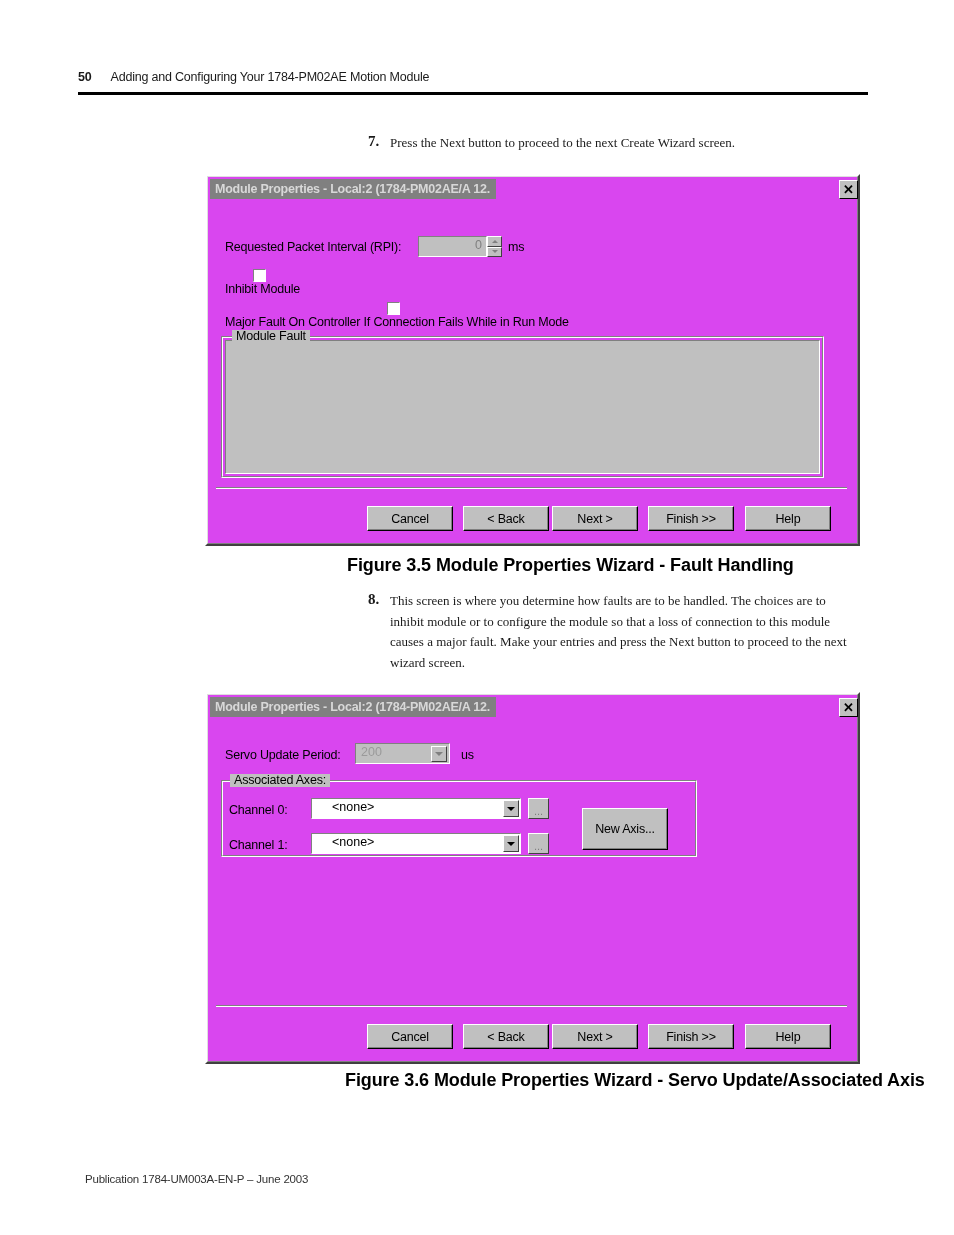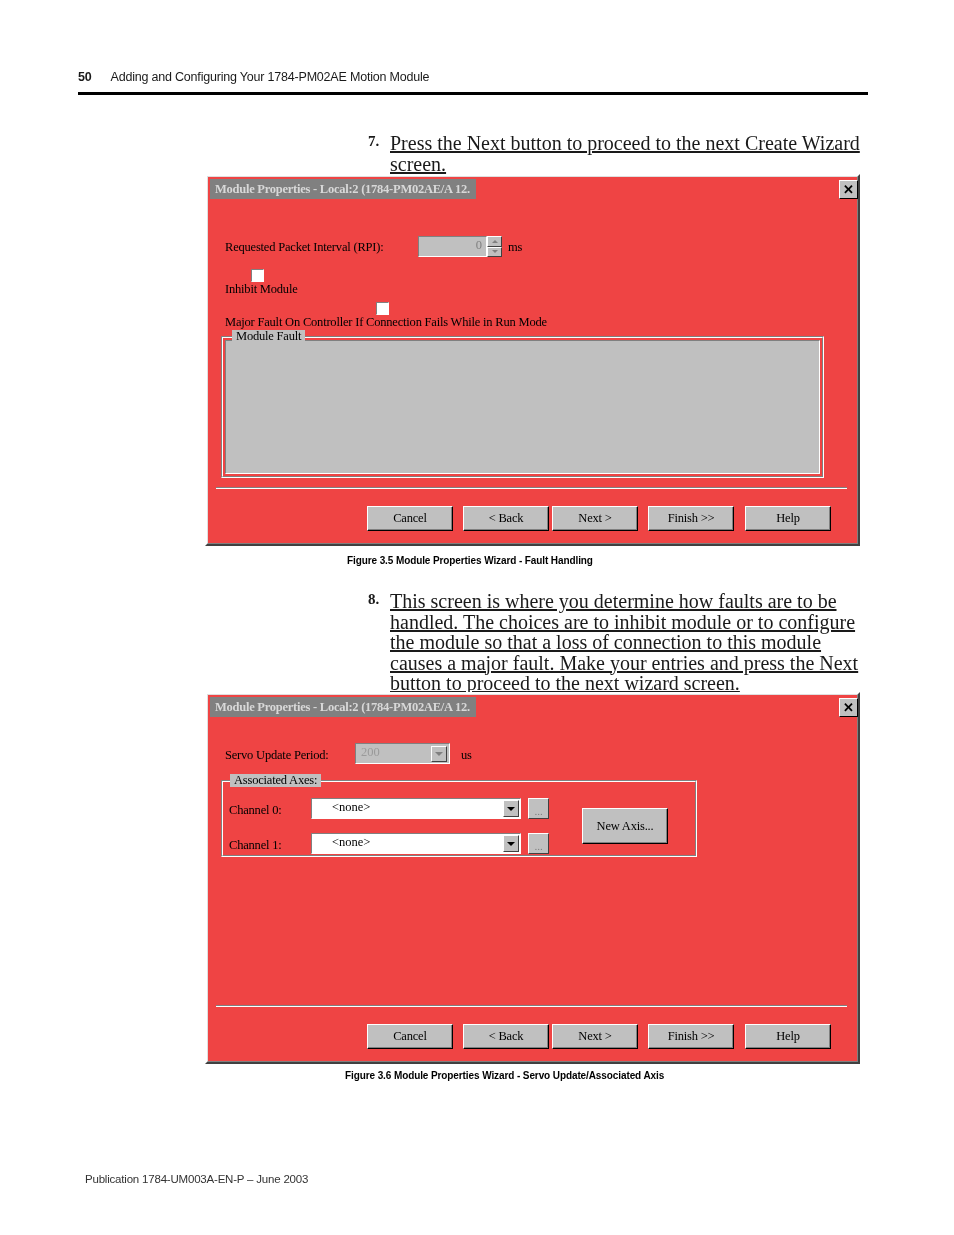--- a/index.html
+++ b/index.html
@@ -58,37 +58,36 @@
     color: #1a1a1a;
   }
   .step-num {
     font-weight: bold;
     font-size: 15px;
     width: 22px;
     flex: none;
     font-family: "Liberation Serif", serif;
   }
   .step-text {
-    font-size: 20px;
+    font-size: 13px;
     line-height: 20.5px;
-    text-decoration: underline;
   }
   #step7 { left: 368px; top: 133px; width: 500px; }
   #step8 { left: 368px; top: 591px; width: 492px; }
 
   
   .dialog {
     position: absolute;
-    background: #ef4444;
+    background: #d946ef;
     border-top: 2px solid #ffffff;
     border-left: 2px solid #ffffff;
     border-right: 2px solid #404040;
     border-bottom: 2px solid #404040;
     box-sizing: border-box;
-    font-family: Liberation Serif, serif;
+    font-family: Liberation Sans, sans-serif;
     font-size: 12px;
     color: #000000;
   }
   .dialog-inner {
     position: absolute;
     left: 0; top: 0; right: 0; bottom: 0;
     border-top: 1px solid #dfdfdf;
     border-left: 1px solid #dfdfdf;
     border-right: 1px solid #808080;
     border-bottom: 1px solid #808080;
@@ -320,21 +319,21 @@
     height: 2px;
     border-top: 1px solid #808080;
     border-bottom: 1px solid #ffffff;
     box-sizing: border-box;
   }
 
   
   .caption {
     position: absolute;
     font-family: "Liberation Sans", sans-serif;
-    font-size: 10px;
+    font-size: 18px;
     font-weight: bold;
     color: #000000;
     letter-spacing: -0.1px;
     white-space: nowrap;
   }
 
   
   .footer {
     position: absolute;
     left: 85px;
@@ -463,21 +462,21 @@
 
   <div class="lbl" style="left:22px; top:144px;text-align:right;">Channel 1:</div>
   <div class="field-white" style="left:104px; top:139px; width:210px; height:21px;">&lt;none&gt;</div>
   <div class="combo-arrow" style="left:296px; top:141px; width:16px; height:17px;">
     <span class="tri-down"></span>
   </div>
   <div class="btn-sm" style="left:321px; top:139px; width:21px; height:21px;">
     <span>...</span>
   </div>
 
-  <div class="btn" style="left:375px; top:114px; width:86px; height:36px;">
+  <div class="btn" style="left:375px; top:114px; width:86px; height:42px;">
     <span class="btn-inner"></span>
     <span>New Axis...</span>
   </div>
 
   <div class="separator" style="left:9px; top:311px; width:631px;"></div>
 
   <div class="btn" style="left:160px; top:330px; width:86px; height:25px;">
     <span class="btn-inner"></span>
     <span>Cancel</span>
   </div>

